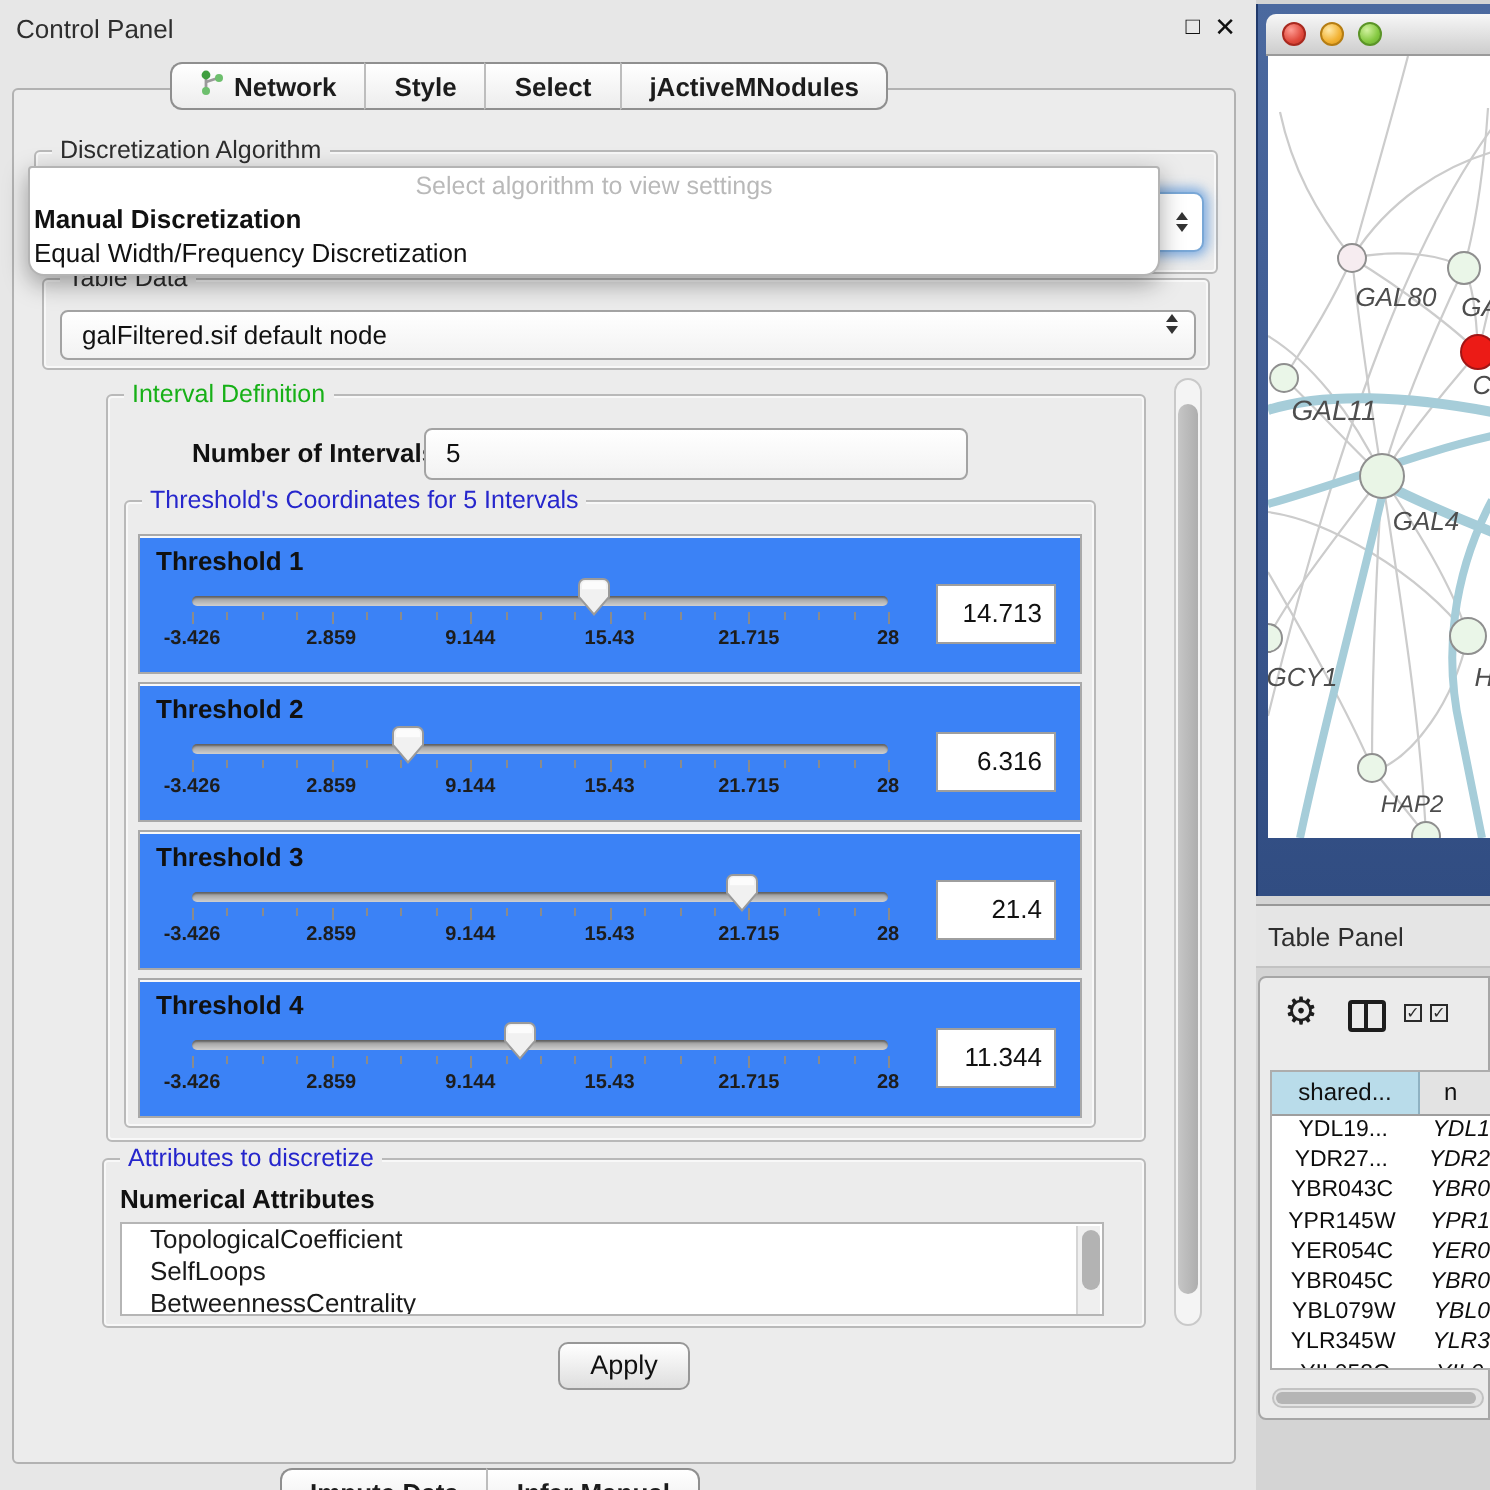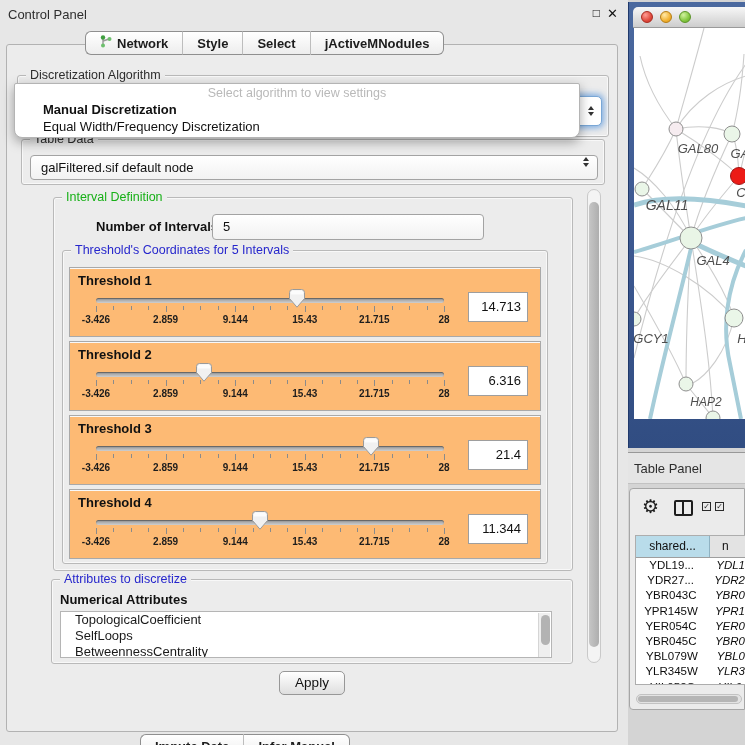--- a/index.html
+++ b/index.html
@@ -33,21 +33,21 @@
 
   
   #algo-group { left:10px; top:30px; width:592px; height:62px; }
   #algo-combo { position:absolute; left:8px; top:20px; width:576px; height:30px; background:#fff; border:1px solid #79a7d6;
                 border-radius:5px; box-shadow:0 0 6px 2px rgba(88,150,220,.75); }
 
   
   #algo-popup { position:absolute; left:7px; top:38px; width:566px; height:55px; background:#fff; z-index:40;
                 border:1px solid #b4b4b4; border-radius:2px 2px 8px 8px; box-shadow:0 4px 12px rgba(0,0,0,.35); overflow:hidden; }
   .popup-placeholder { height:17px; line-height:18px; text-align:center; color:#b9b9b9; font-size:12.5px; }
-  .popup-opt { height:17px; line-height:17px; padding-left:2px; font-size:13px; color:#111;margin-left:26px; }
+  .popup-opt { height:17px; line-height:17px; padding-left:2px; font-size:13px; color:#111; }
   .popup-opt.bold { font-weight:bold; }
 
   
   #tabledata-group { left:14px; top:94px; width:584px; height:46px; }
   .aqua-combo { position:absolute; background:linear-gradient(#ffffff,#f2f2f2); border:1px solid #a3a3a3; border-radius:4px;
                 font-size:13px; color:#111; line-height:24px; padding-left:10px; }
   .stepper { position:absolute; right:7px; top:50%; transform:translateY(-50%); display:flex; flex-direction:column; gap:2px; }
   .stepper i { width:0; height:0; border-left:3.5px solid transparent; border-right:3.5px solid transparent; display:block; }
   .stepper .up { border-bottom:4px solid #333; }
   .stepper .dn { border-top:4px solid #333; }
@@ -58,21 +58,21 @@
   #vp-scrollbar { position:absolute; right:6px; top:2px; width:14px; height:474px; background:#f4f4f4; border:1px solid #c9c9c9; border-radius:7px; }
   #vp-thumb { position:absolute; left:1px; top:12px; width:10px; height:445px; border-radius:5px;
               background:linear-gradient(90deg,#c6c6c6,#aeaeae); }
 
   #interval-group { left:38px; top:10px; width:520px; height:374px; }
   #num-label { position:absolute; left:42px; top:21px; font-size:13px; font-weight:bold; color:#111; }
   #num-combo { left:158px; top:16px; width:272px; height:26px; }
 
   #thr-group { left:8px; top:52px; width:486px; height:314px; position:absolute; }
 
-  .thr-row { position:absolute; left:6px; width:472px; height:70px; background:#fdba74;
+  .thr-row { position:absolute; left:6px; width:472px; height:70px; background:#3b82f6;
              border:1px solid #a9a9a9; box-shadow:inset 0 1px 0 #f8f8f8; }
   .thr-label { position:absolute; left:8px; top:5px; font-size:13px; font-weight:bold; color:#111; }
   .slider { position:absolute; left:0; top:0; width:100%; height:100%; }
   .track { position:absolute; left:26px; top:30px; width:348px; height:5px; border-radius:3px;
            background:linear-gradient(#939393,#cfcfcf); box-shadow:inset 0 1px 1px rgba(0,0,0,.35); }
   .ticks { position:absolute; left:26px; top:38px; width:348px; height:7px; }
   .tick { position:absolute; top:0; width:1px; height:4px; background:#8b8b8b; }
   .tick.major { height:6px; }
   .tick-labels { position:absolute; left:26px; top:46px; width:348px; height:12px; }
   .tick-lab { position:absolute; transform:translateX(-50%); font-size:10px; font-weight:bold; color:#1d1d1d; white-space:nowrap; }

